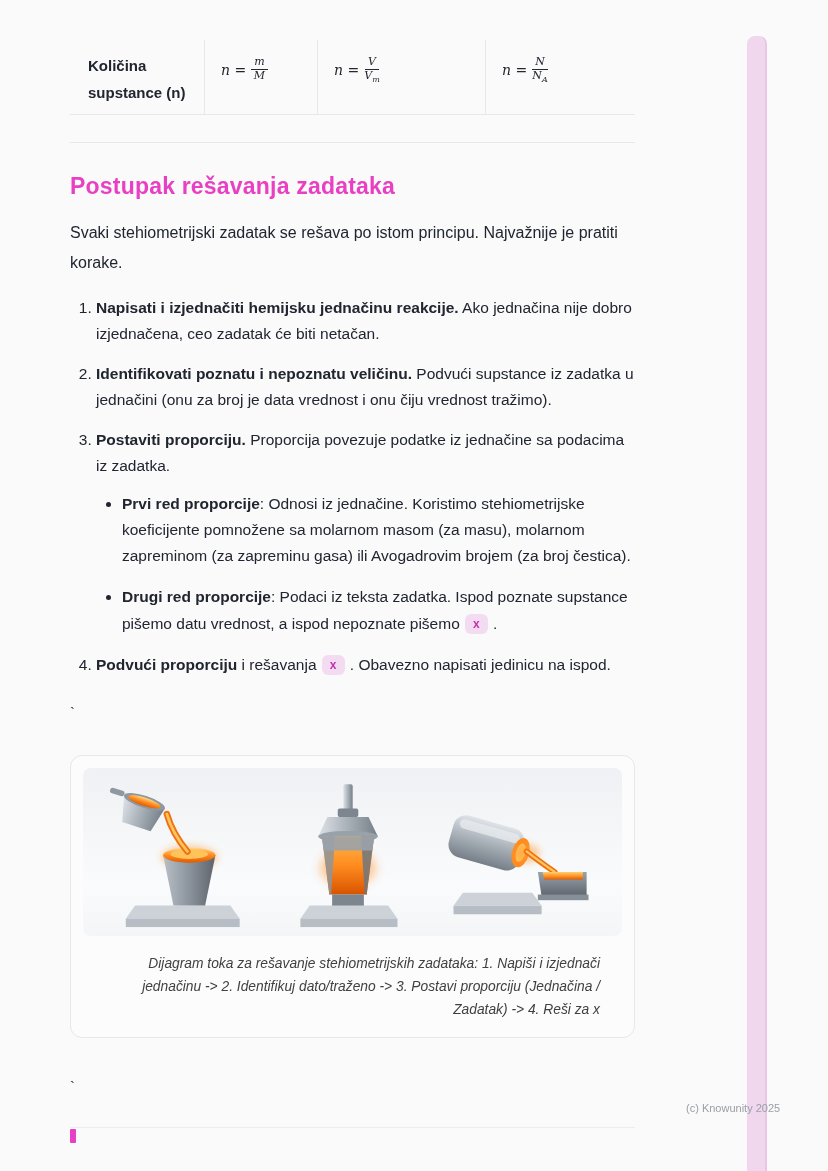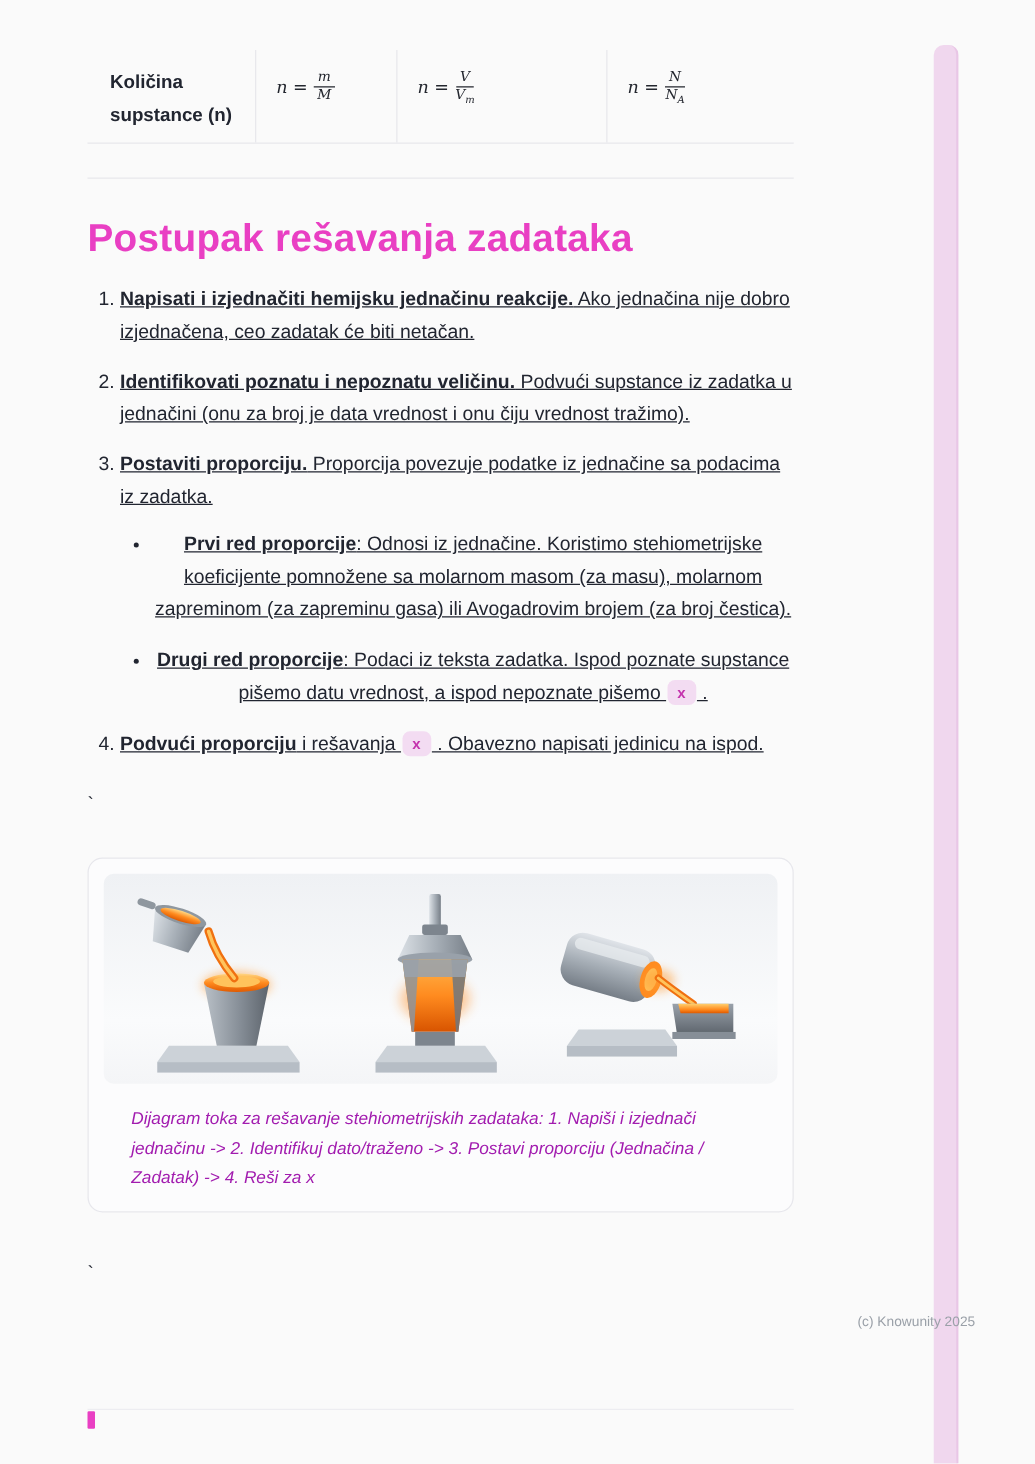--- a/index.html
+++ b/index.html
@@ -26,27 +26,27 @@
   .math { font-family: "DejaVu Serif", serif; font-style: italic; font-size: 14px;
           display: inline-flex; align-items: center; gap: 5px; color: #23262e; }
   .frac { display: inline-flex; flex-direction: column; align-items: center;
           font-size: 11px; line-height: 1.15; }
   .frac .num { border-bottom: 1px solid #23262e; padding: 0 3px; }
   .frac sub { font-size: 8px; font-style: italic; }
 
   .divider { border: 0; border-top: 1px solid #e8e8ec; margin: 27px 0 0 0; }
 
   
-  .section-title { margin: 30px 0 0 0; font-size: 31px; font-weight: 700; color: #e93fc3; letter-spacing: .2px; }
+  .section-title { margin: 30px 0 0 0; font-size: 23px; font-weight: 700; color: #e93fc3; letter-spacing: .2px; }
   .intro { margin: 18px 0 0 0; font-size: 16px; line-height: 1.85; color: #212530; }
 
-  ol.steps { margin: 18px 0 0 0; padding-left: 26px; font-size: 15.5px; line-height: 1.68; text-decoration: underline; }
+  ol.steps { margin: 18px 0 0 0; padding-left: 26px; font-size: 15.5px; line-height: 1.68; }
   ol.steps > li { margin-bottom: 14px; }
   ul.substeps { margin: 12px 0 2px 0; padding-left: 26px; list-style: disc; }
-  ul.substeps > li { margin-bottom: 15px; text-align: center; }
+  ul.substeps > li { margin-bottom: 15px; }
 
   .xbadge {
     display: inline-block;
     background: #f3dcf2;
     color: #c433ad;
     font-weight: 700;
     font-size: 12px;
     line-height: 1;
     padding: 4px 8px;
     border-radius: 6px;
@@ -68,30 +68,30 @@
     height: 168px;
     border-radius: 8px;
     background: linear-gradient(180deg, #eff1f4 0%, #fafbfc 70%, #f4f5f7 100%);
     display: flex;
     align-items: flex-end;
     justify-content: space-between;
     padding: 4px 26px 2px 26px;
   }
   .figure-caption {
     margin: 16px 22px 0 22px;
-    text-align: left;
+    text-align: right;
     font-style: italic;
     font-size: 13.8px;
     line-height: 1.68;
-    color: #a21caf;
+    color: #404040;
   }
 
   
   .footer-copyright {
-    position: absolute; left: 686px; top: 1052px;
+    position: absolute; left: 686px; top: 1102px;
     font-size: 11px; color: #9aa0a8; z-index: 3;
   }
   .scroll-stripe {
     position: absolute; left: 747px; top: 36px;
     width: 20px; height: 1135px;
     background: #f0d7ee;
     border-right: 2px solid #e9c6e6;
     border-radius: 8px 8px 0 0;
     z-index: 2;
   }
@@ -142,20 +142,21 @@
               <span class="den"><span>N</span><sub>A</sub></span>
             </span>
         </span>
       </div>
     </div>
 
     <hr class="divider">
 
     <h2 class="section-title">Postupak rešavanja zadataka</h2>
 
+    <p class="intro">Svaki stehiometrijski zadatak se rešava po istom principu. Najvažnije je pratiti korake.</p>
 
     <ol class="steps">
       <li>
         <strong>Napisati i izjednačiti hemijsku jednačinu reakcije.</strong><span> Ako jednačina nije dobro izjednačena, ceo zadatak će biti netačan.</span>
       </li>
       <li>
         <strong>Identifikovati poznatu i nepoznatu veličinu.</strong><span> Podvući supstance iz zadatka u jednačini (onu za broj je data vrednost i onu čiju vrednost tražimo).</span>
       </li>
       <li>
         <strong>Postaviti proporciju.</strong><span> Proporcija povezuje podatke iz jednačine sa podacima iz zadatka.</span>

